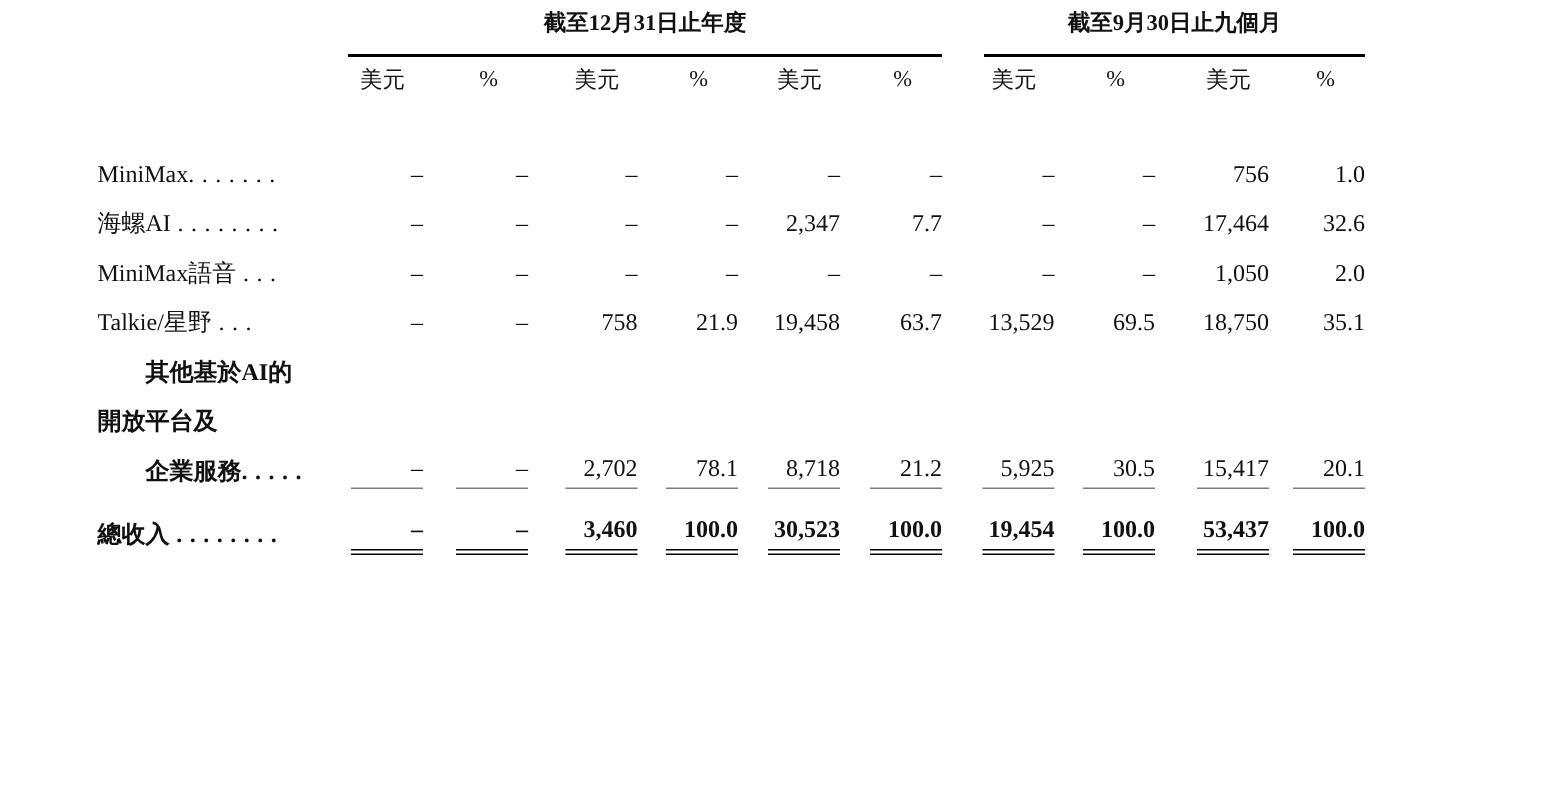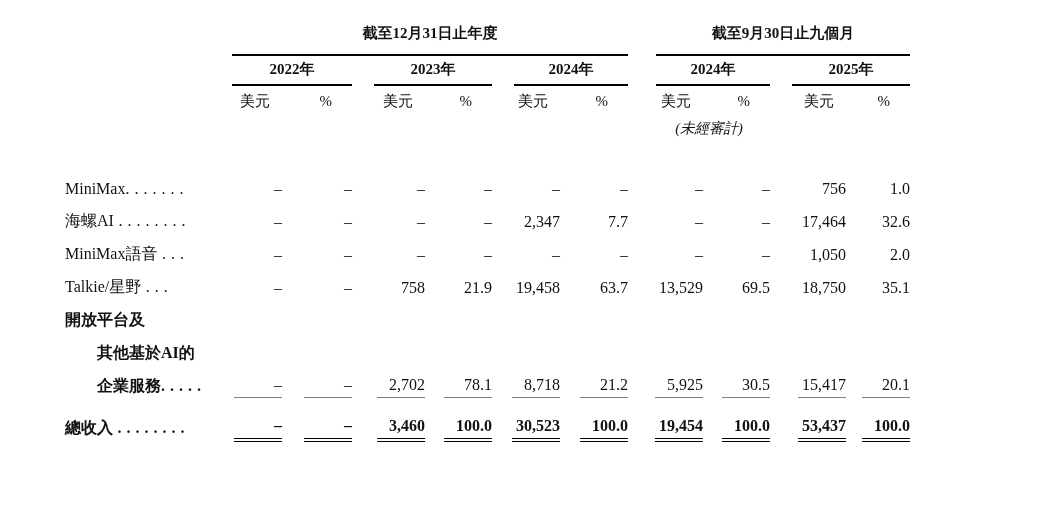--- a/index.html
+++ b/index.html
@@ -18,21 +18,21 @@
     position: relative;
     width: 1040px;
     height: 530px;
     background: #ffffff;
   }
   table.fin {
     border-collapse: separate;
     border-spacing: 0;
     table-layout: fixed;
     width: 845px;
-    margin: 20px 0 0 65px;
+    margin: 2px 0 0 65px;
   }
   th, td {
     padding: 0;
     font-weight: normal;
     vertical-align: middle;
   }
   
   tr.hr1 { height: 36px; }
   tr.hr1 th { vertical-align: bottom; }
   .secgrp {
@@ -142,59 +142,34 @@
       <tr class="hr1">
         <td></td>
         <th colspan="6">
           <div class="secgrp">截至12月31日止年度</div>
         </th>
         <td></td>
         <th colspan="4">
           <div class="secgrp sec2">截至9月30日止九個月</div>
         </th>
       </tr>
-      <tr class="hr2">
-        <td></td>
-        <th colspan="2">
-          <div class="yeargrp y-first">2022年</div>
-        </th>
-        <th colspan="2">
-          <div class="yeargrp">2023年</div>
-        </th>
-        <th colspan="2">
-          <div class="yeargrp">2024年</div>
-        </th>
-        <td></td>
-        <th colspan="2">
-          <div class="yeargrp y-first2">2024年</div>
-        </th>
-        <th colspan="2">
-          <div class="yeargrp">2025年</div>
-        </th>
-      </tr>
       <tr class="hr3">
         <td></td>
         <th class="usd">美元</th>
         <th class="pct">%</th>
         <th class="usd">美元</th>
         <th class="pct">%</th>
         <th class="usd">美元</th>
         <th class="pct">%</th>
         <td></td>
         <th class="usd">美元</th>
         <th class="pct">%</th>
         <th class="usd">美元</th>
         <th class="pct">%</th>
       </tr>
-      <tr class="hr4">
-        <td colspan="7"></td>
-        <td></td>
-        <th colspan="2" class="unaud">(未經審計)</th>
-        <td colspan="2"></td>
-      </tr>
       <tr class="hgap">
         <td colspan="12"></td>
       </tr>
     </thead>
     <tbody>
         <tr>
           <td class="lbl">MiniMax<span class="leader">. . . . . . .</span></td>
           <td class="num">
             <div class="u">–</div>
           </td>
@@ -323,35 +298,35 @@
             <div class="u">69.5</div>
           </td>
           <td class="num">
             <div class="u">18,750</div>
           </td>
           <td class="num">
             <div class="u">35.1</div>
           </td>
         </tr>
         <tr>
+          <td class="lbl b ind">其他基於AI的</td>
+          <td class="num"></td>
+          <td class="num"></td>
+          <td class="num"></td>
+          <td class="num"></td>
+          <td class="num"></td>
+          <td class="num"></td>
+          <td></td>
+          <td class="num"></td>
+          <td class="num"></td>
+          <td class="num"></td>
+          <td class="num"></td>
+        </tr>
+        <tr>
           <td class="lbl b">開放平台及</td>
-          <td class="num"></td>
-          <td class="num"></td>
-          <td class="num"></td>
-          <td class="num"></td>
-          <td class="num"></td>
-          <td class="num"></td>
-          <td></td>
-          <td class="num"></td>
-          <td class="num"></td>
-          <td class="num"></td>
-          <td class="num"></td>
-        </tr>
-        <tr>
-          <td class="lbl b ind">其他基於AI的</td>
           <td class="num"></td>
           <td class="num"></td>
           <td class="num"></td>
           <td class="num"></td>
           <td class="num"></td>
           <td class="num"></td>
           <td></td>
           <td class="num"></td>
           <td class="num"></td>
           <td class="num"></td>

